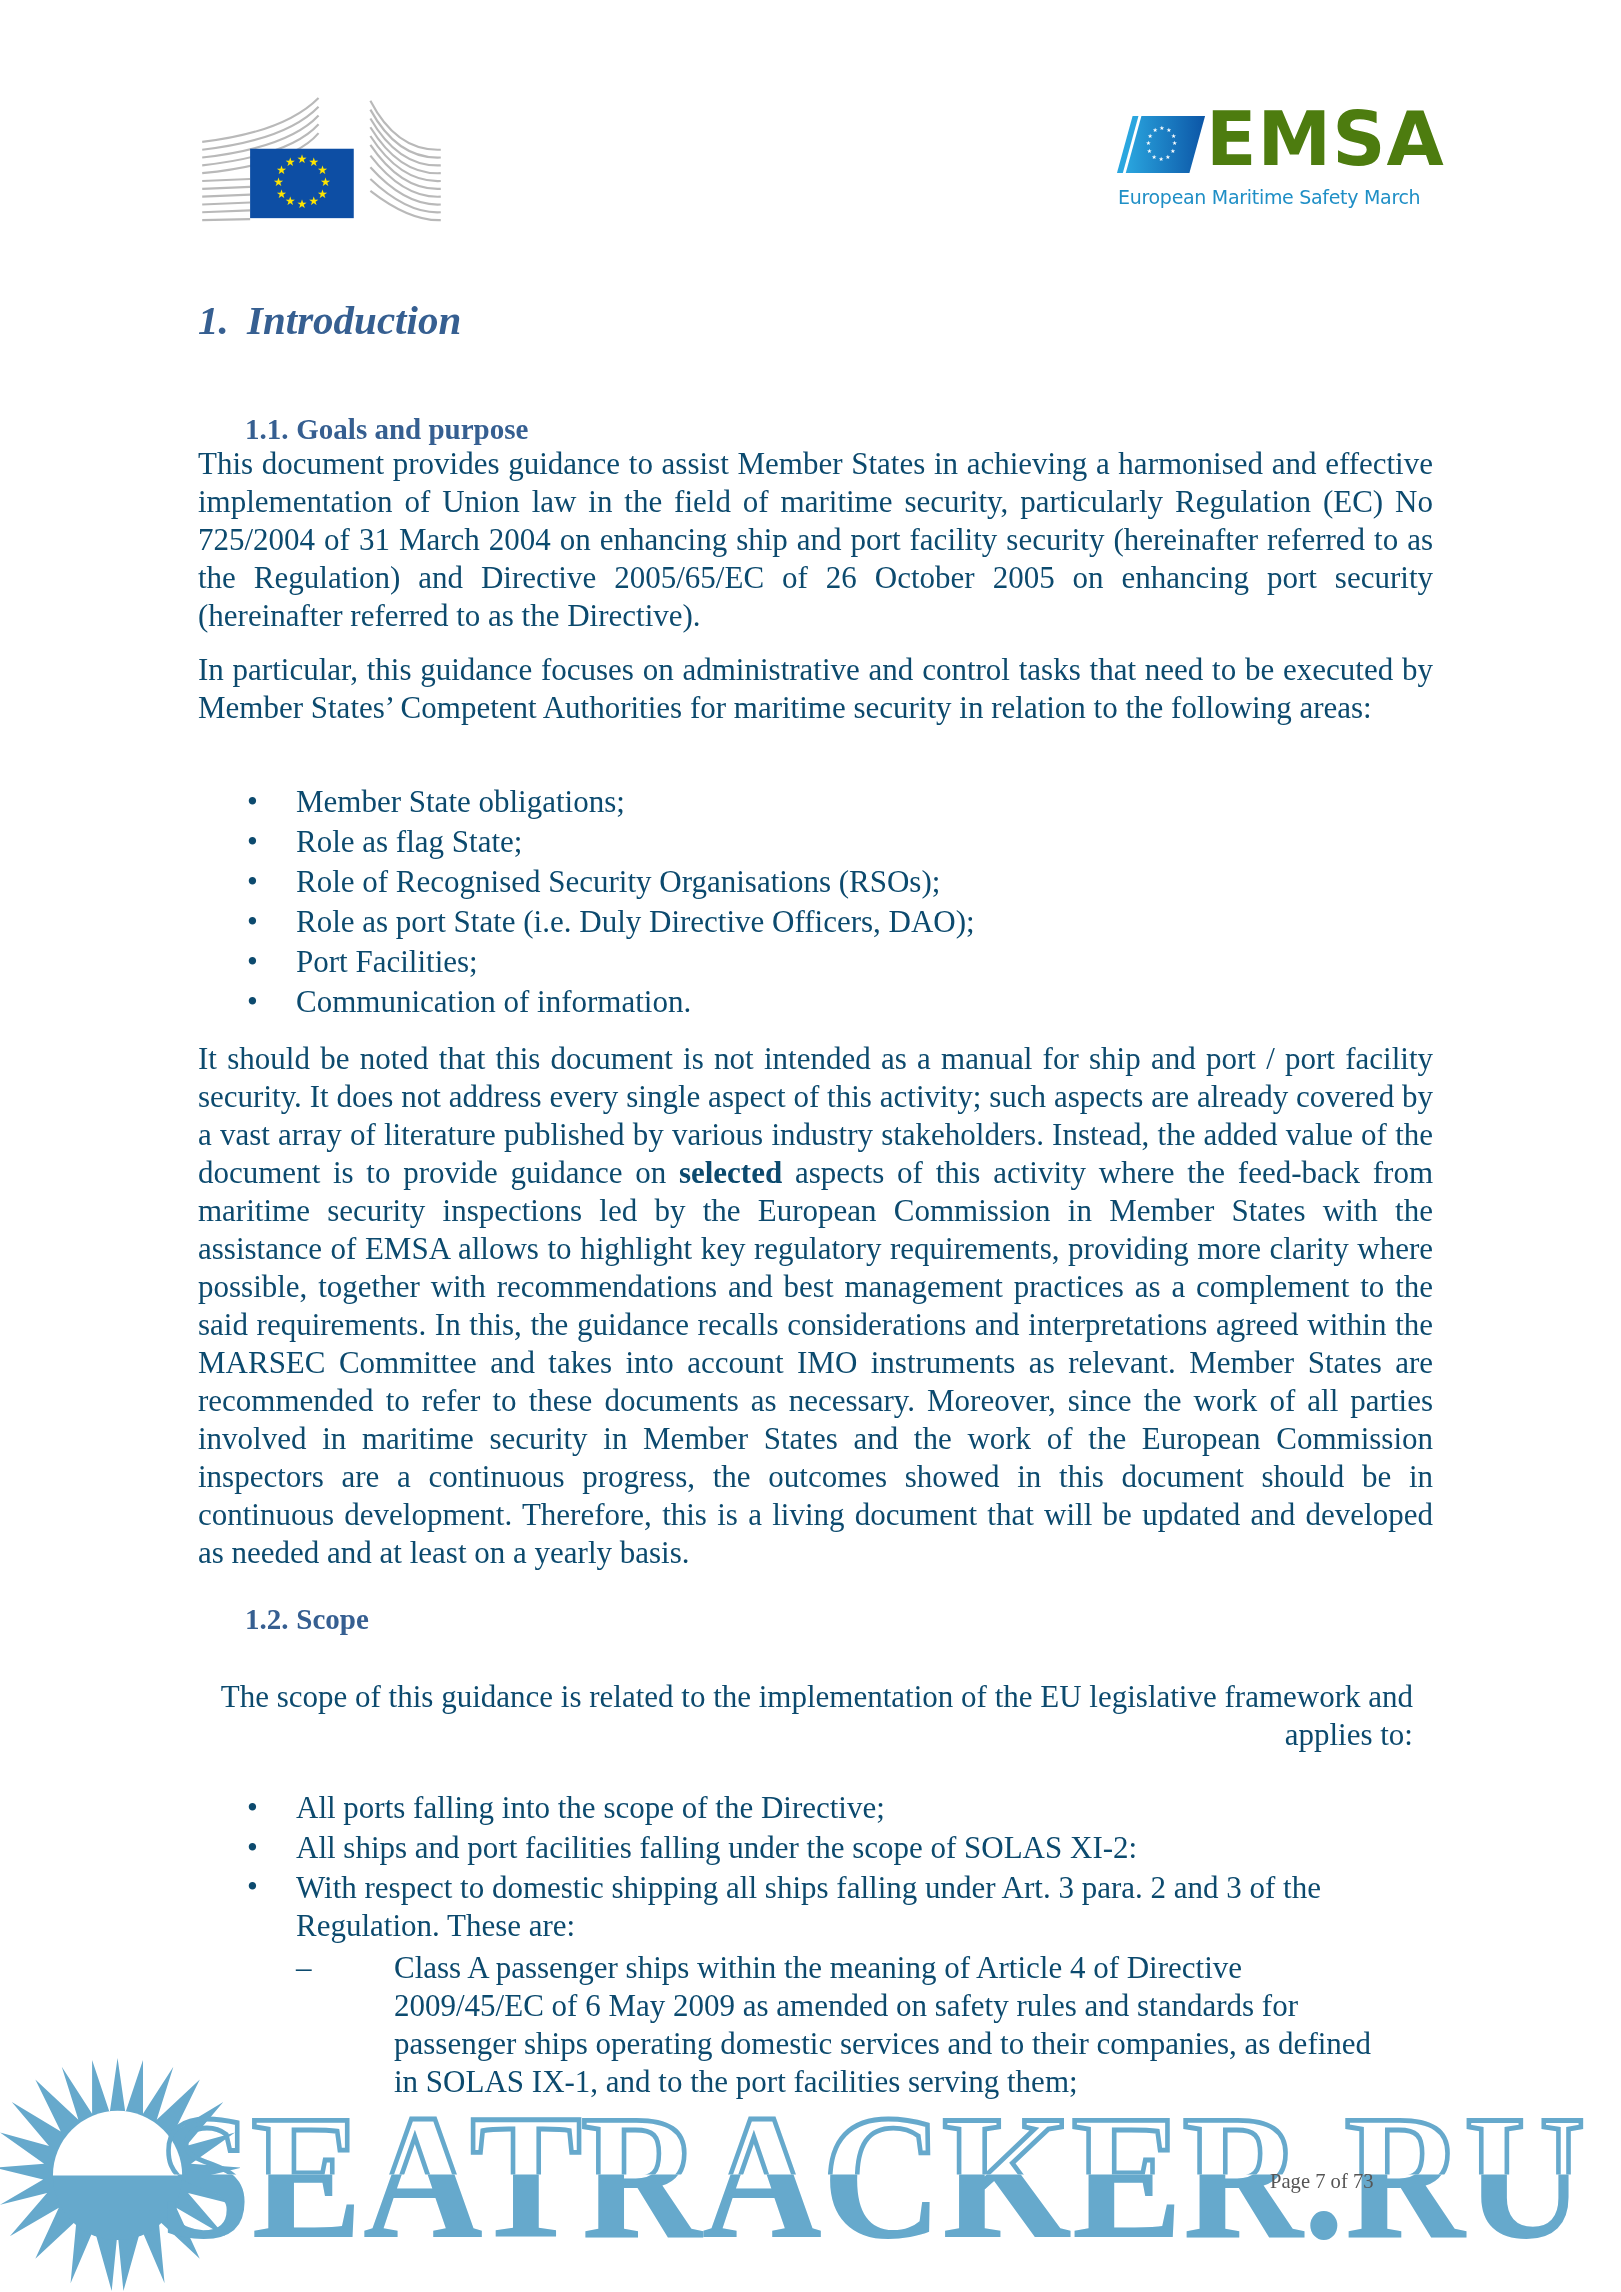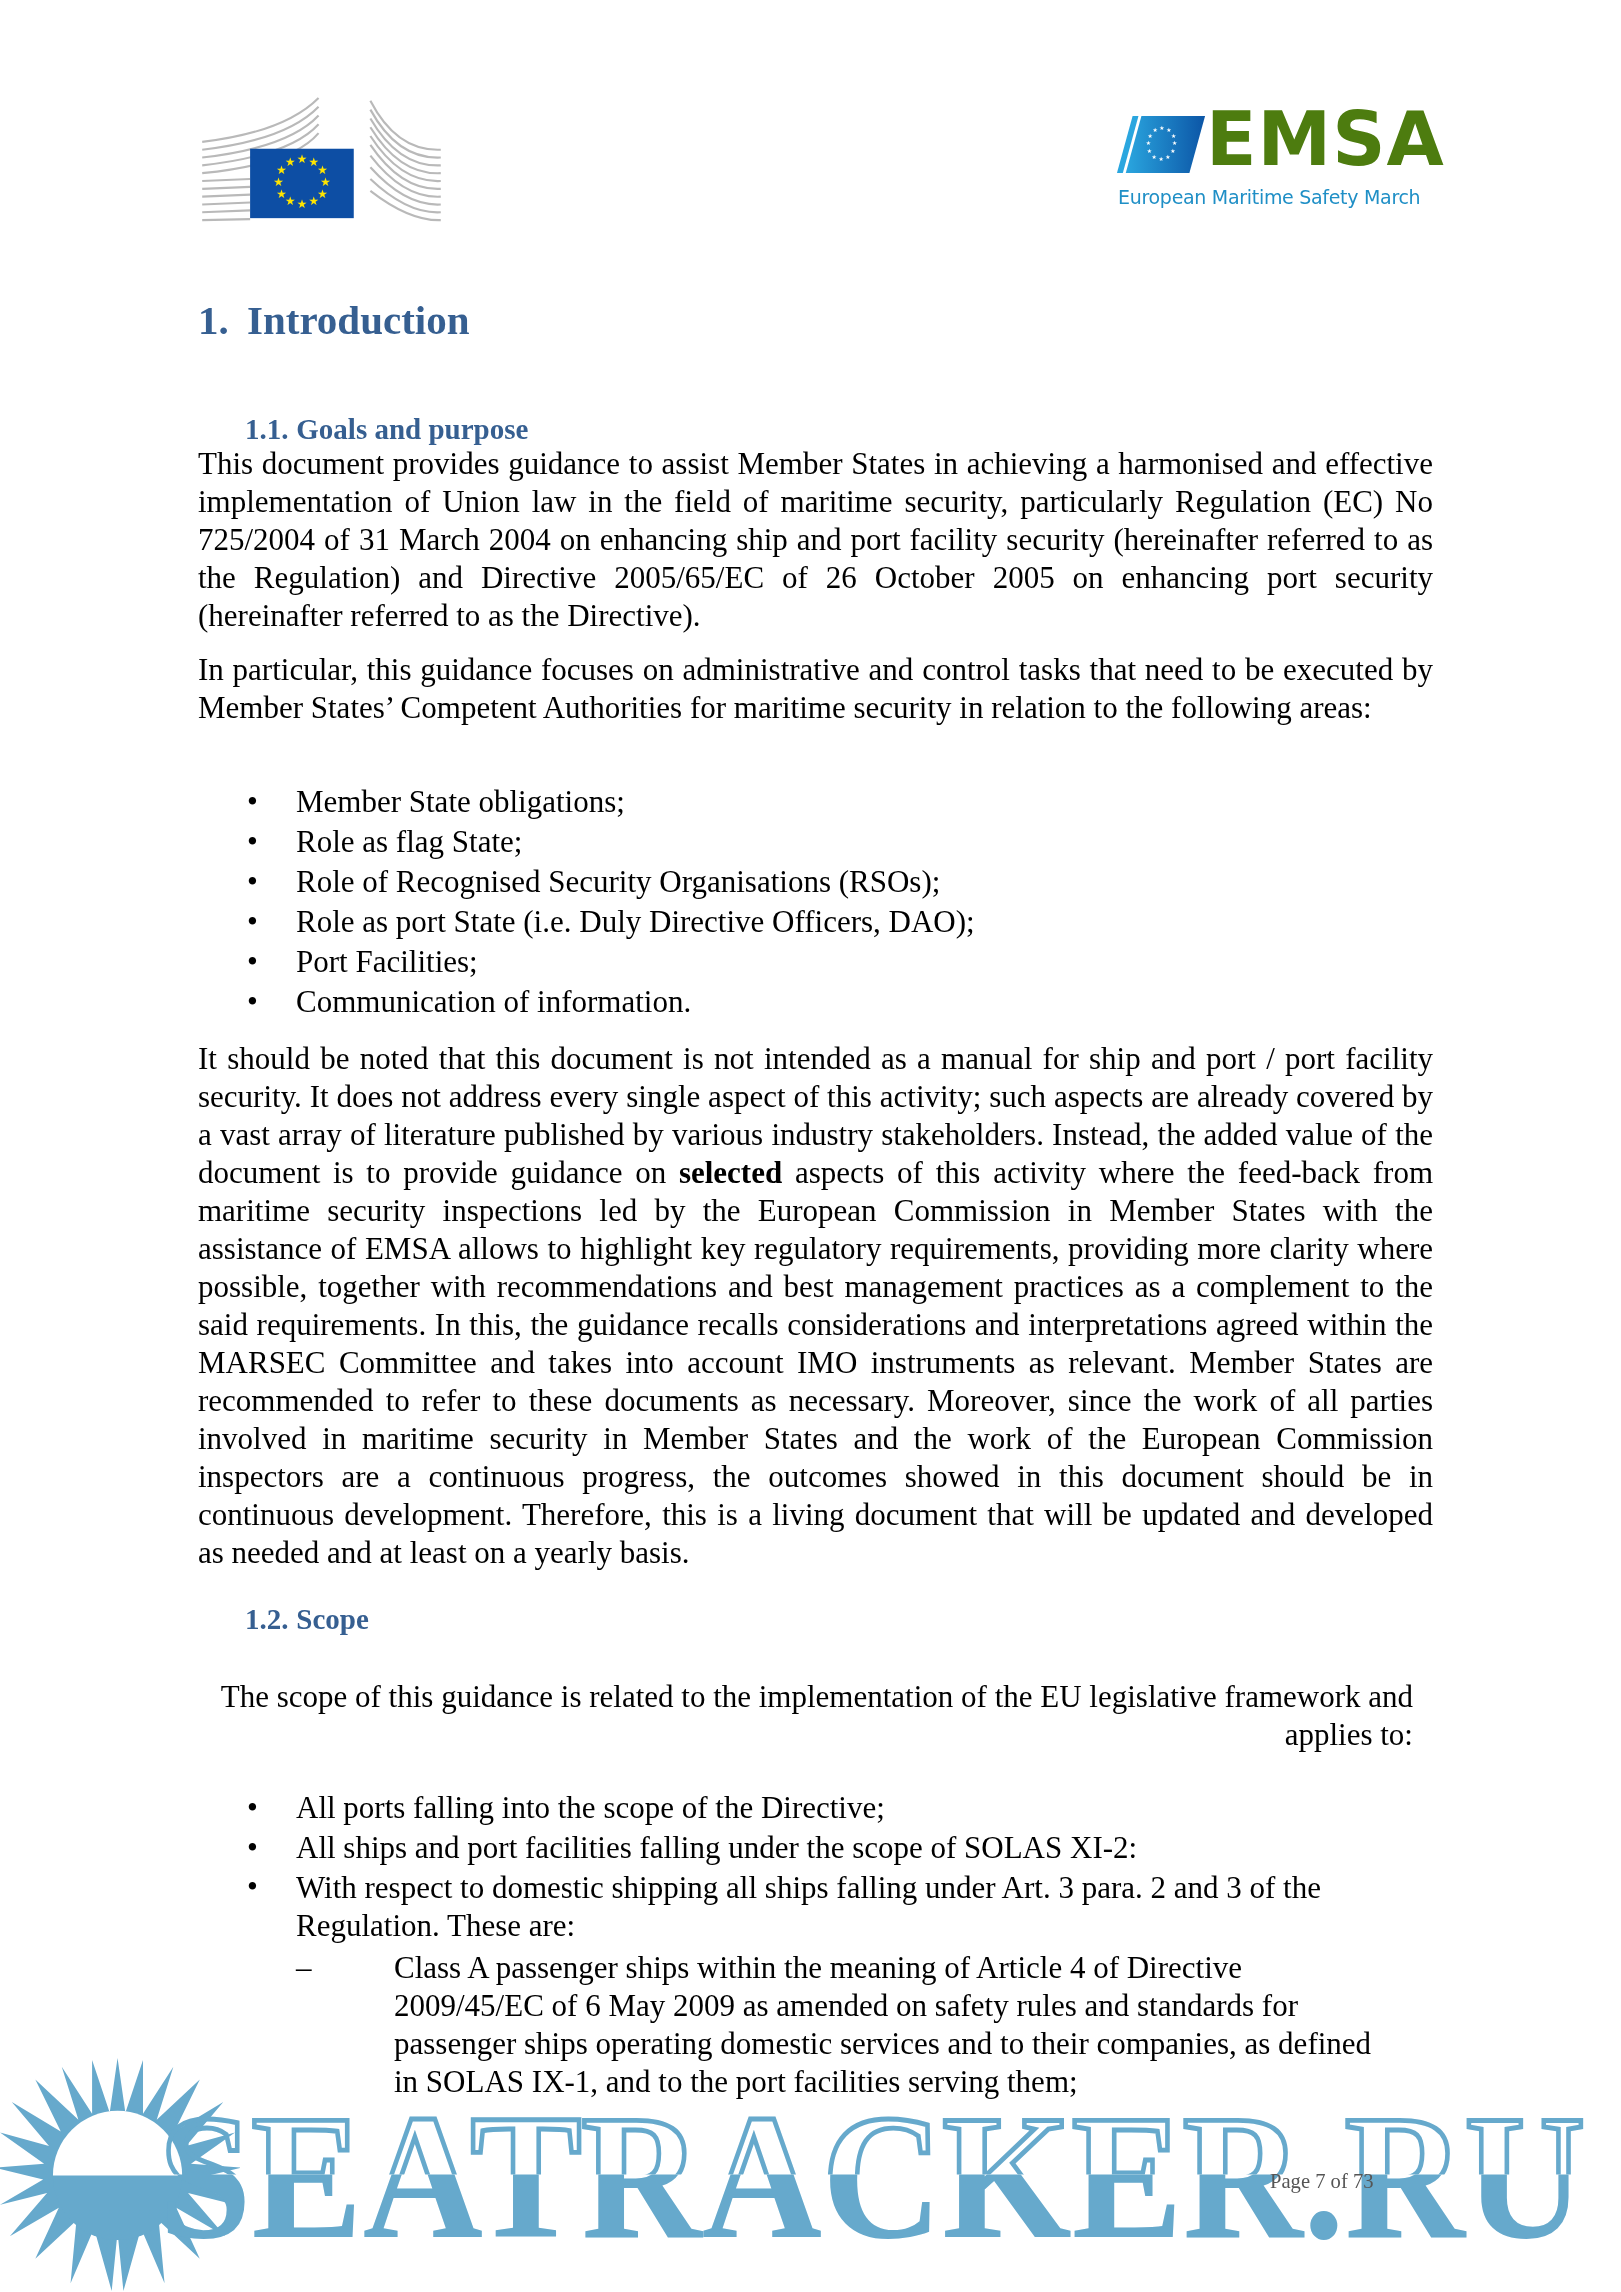--- a/index.html
+++ b/index.html
@@ -1,20 +1,20 @@
 <!DOCTYPE html>
 <html><head>
 <meta charset="utf-8">
 <style>
   html, body { margin: 0; padding: 0; background: #ffffff; }
   body { width: 1621px; height: 2293px; position: relative; overflow: hidden; }
   .page { position: absolute; left: 0; top: 0; width: 1621px; height: 2293px; background: #fff; }
-  .serif { font-family: "Liberation Serif", "DejaVu Serif", serif; color: #000000; }
+  .serif { font-family: "Liberation Serif", "DejaVu Serif", serif; color: #0c4a6e; }
   .abs { position: absolute; }
-  .h1 { left: 198px; top: 296px; font-size: 41px; font-weight: bold; color: #365f91; white-space: nowrap; }
+  .h1 { left: 198px; top: 296px; font-size: 41px; font-weight: bold; color: #365f91; white-space: nowrap; font-style: italic; }
   .h1 .num { display: inline-block; width: 49px; }
   .h2 { font-size: 29px; font-weight: bold; color: #365f91; white-space: nowrap; }
   .h2 .num { margin-right: 7.8px; }
   .para { left: 198px; width: 1235px; font-size: 31px; line-height: 38px; text-align: justify; }
   .para.last-left { text-align-last: left; }
   .list { left: 198px; width: 1235px; font-size: 31px; margin: 0; padding: 0; list-style: none; }
   .list li { position: relative; padding-left: 98px; line-height: 40px; }
   .list li .bullet { position: absolute; left: 49px; top: 0; }
   .sublist { margin: 0; padding: 0; list-style: none; }
   .sublist li { position: relative; padding-left: 196px; line-height: 38px; }

